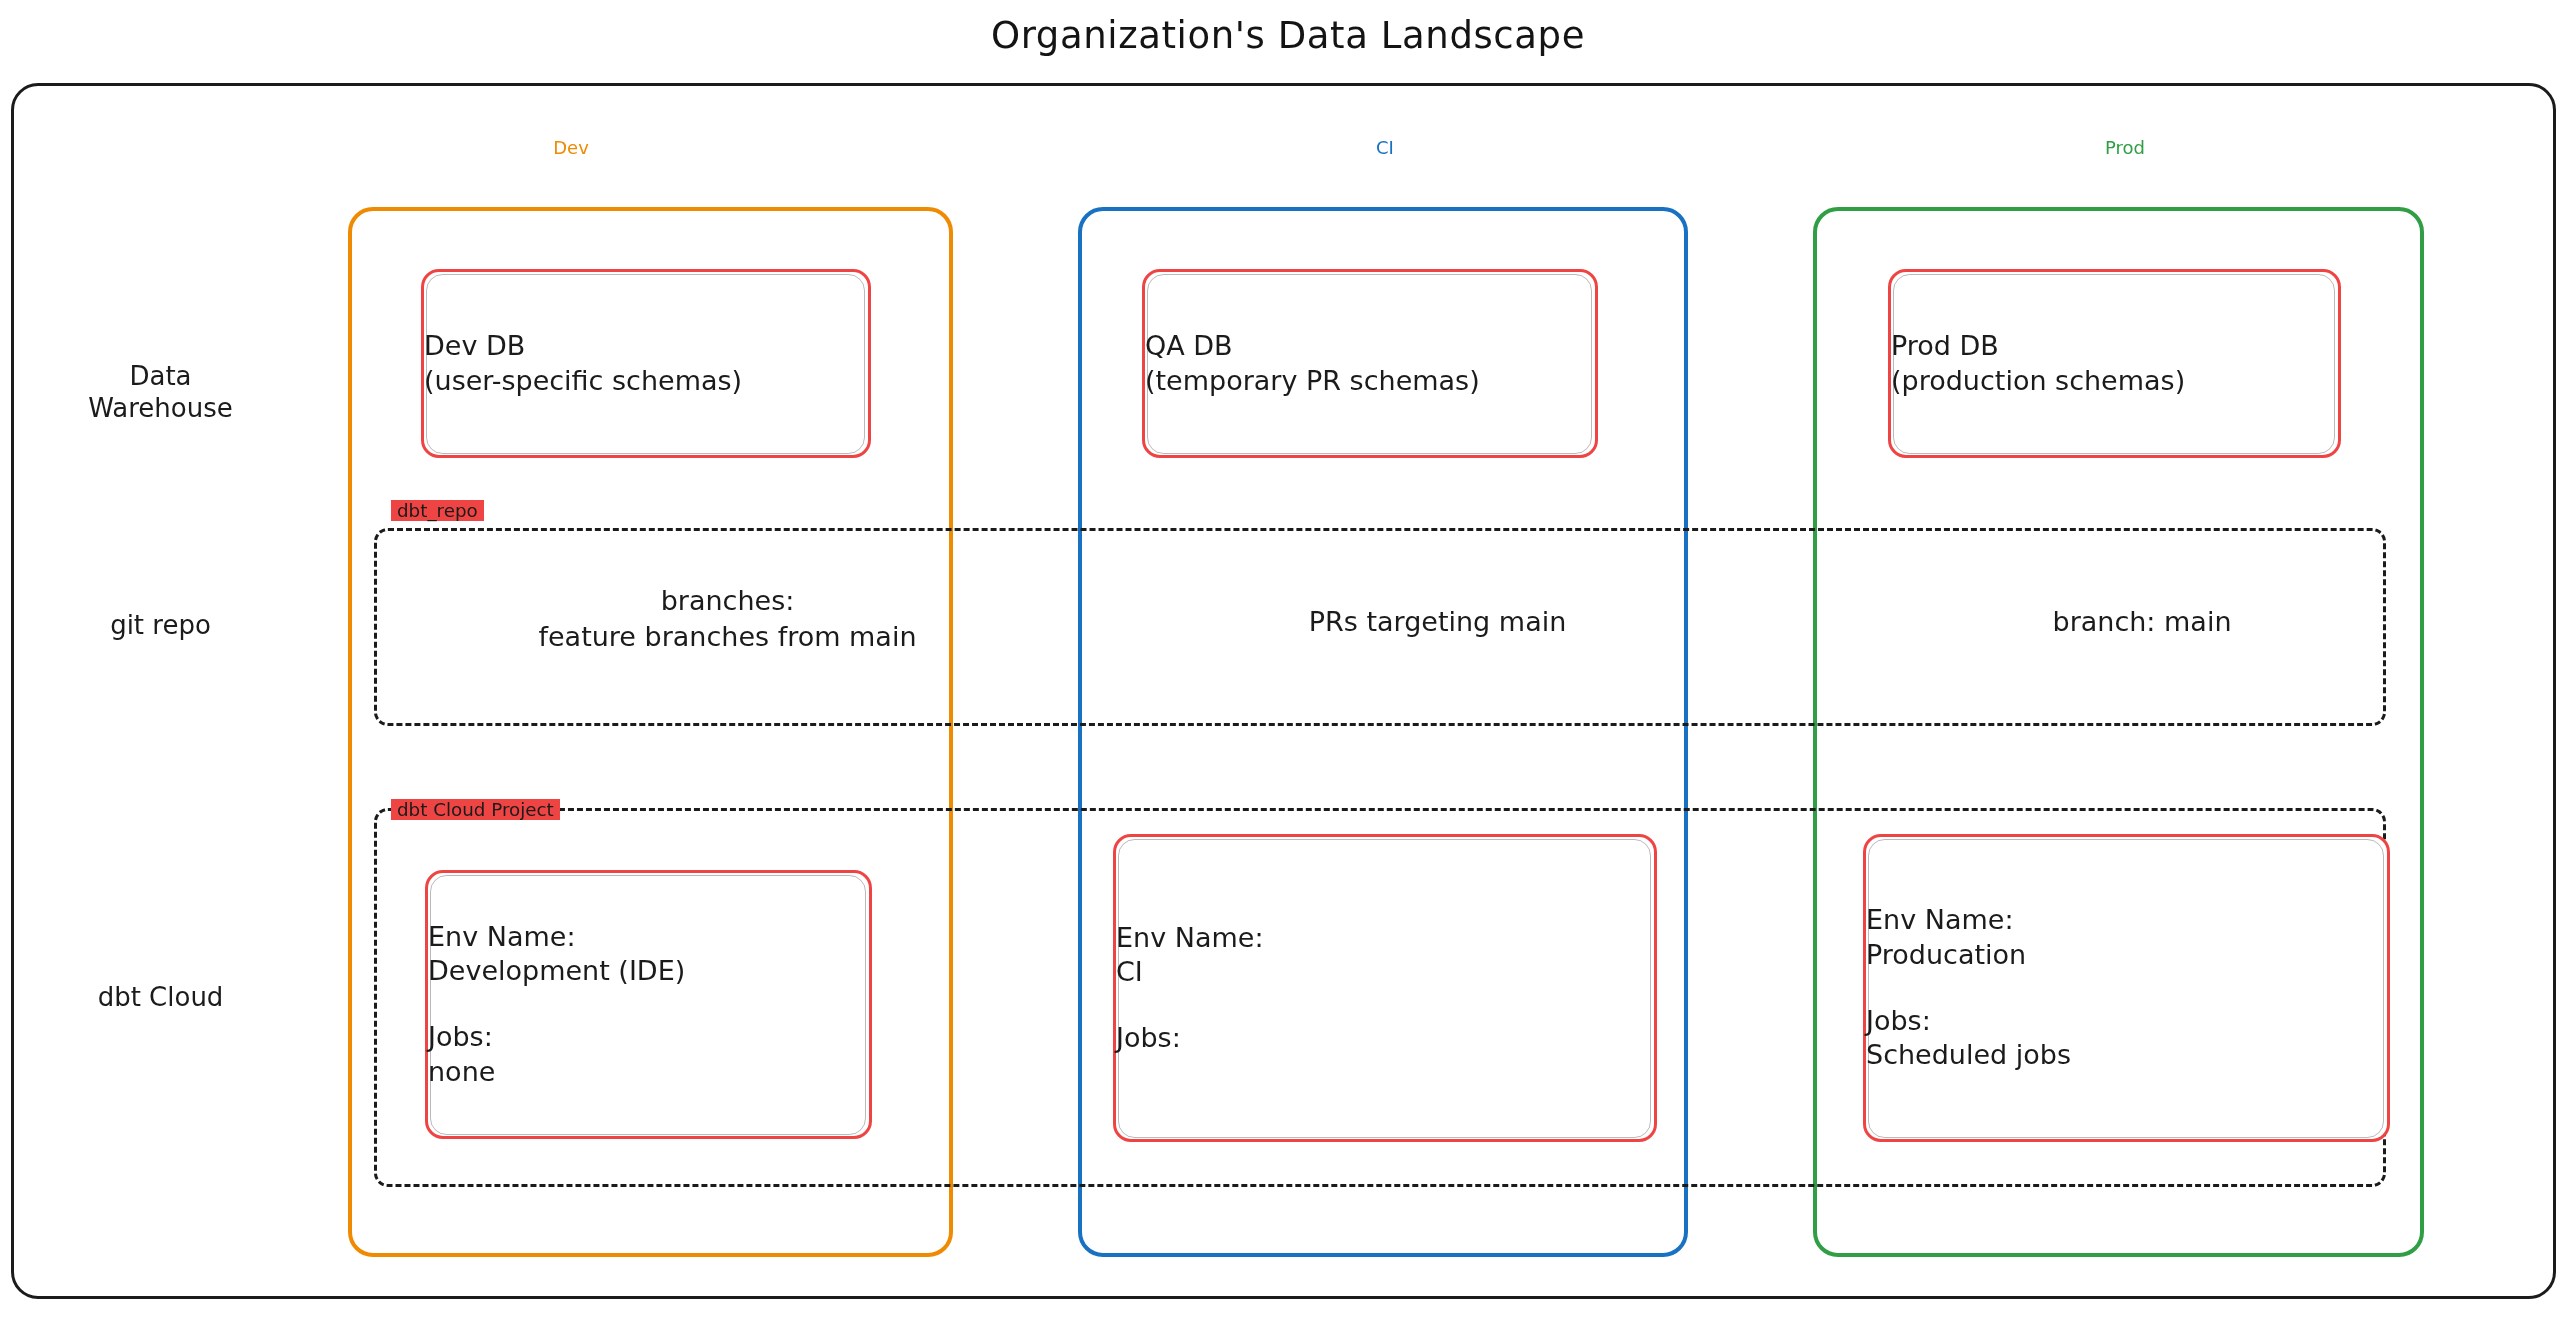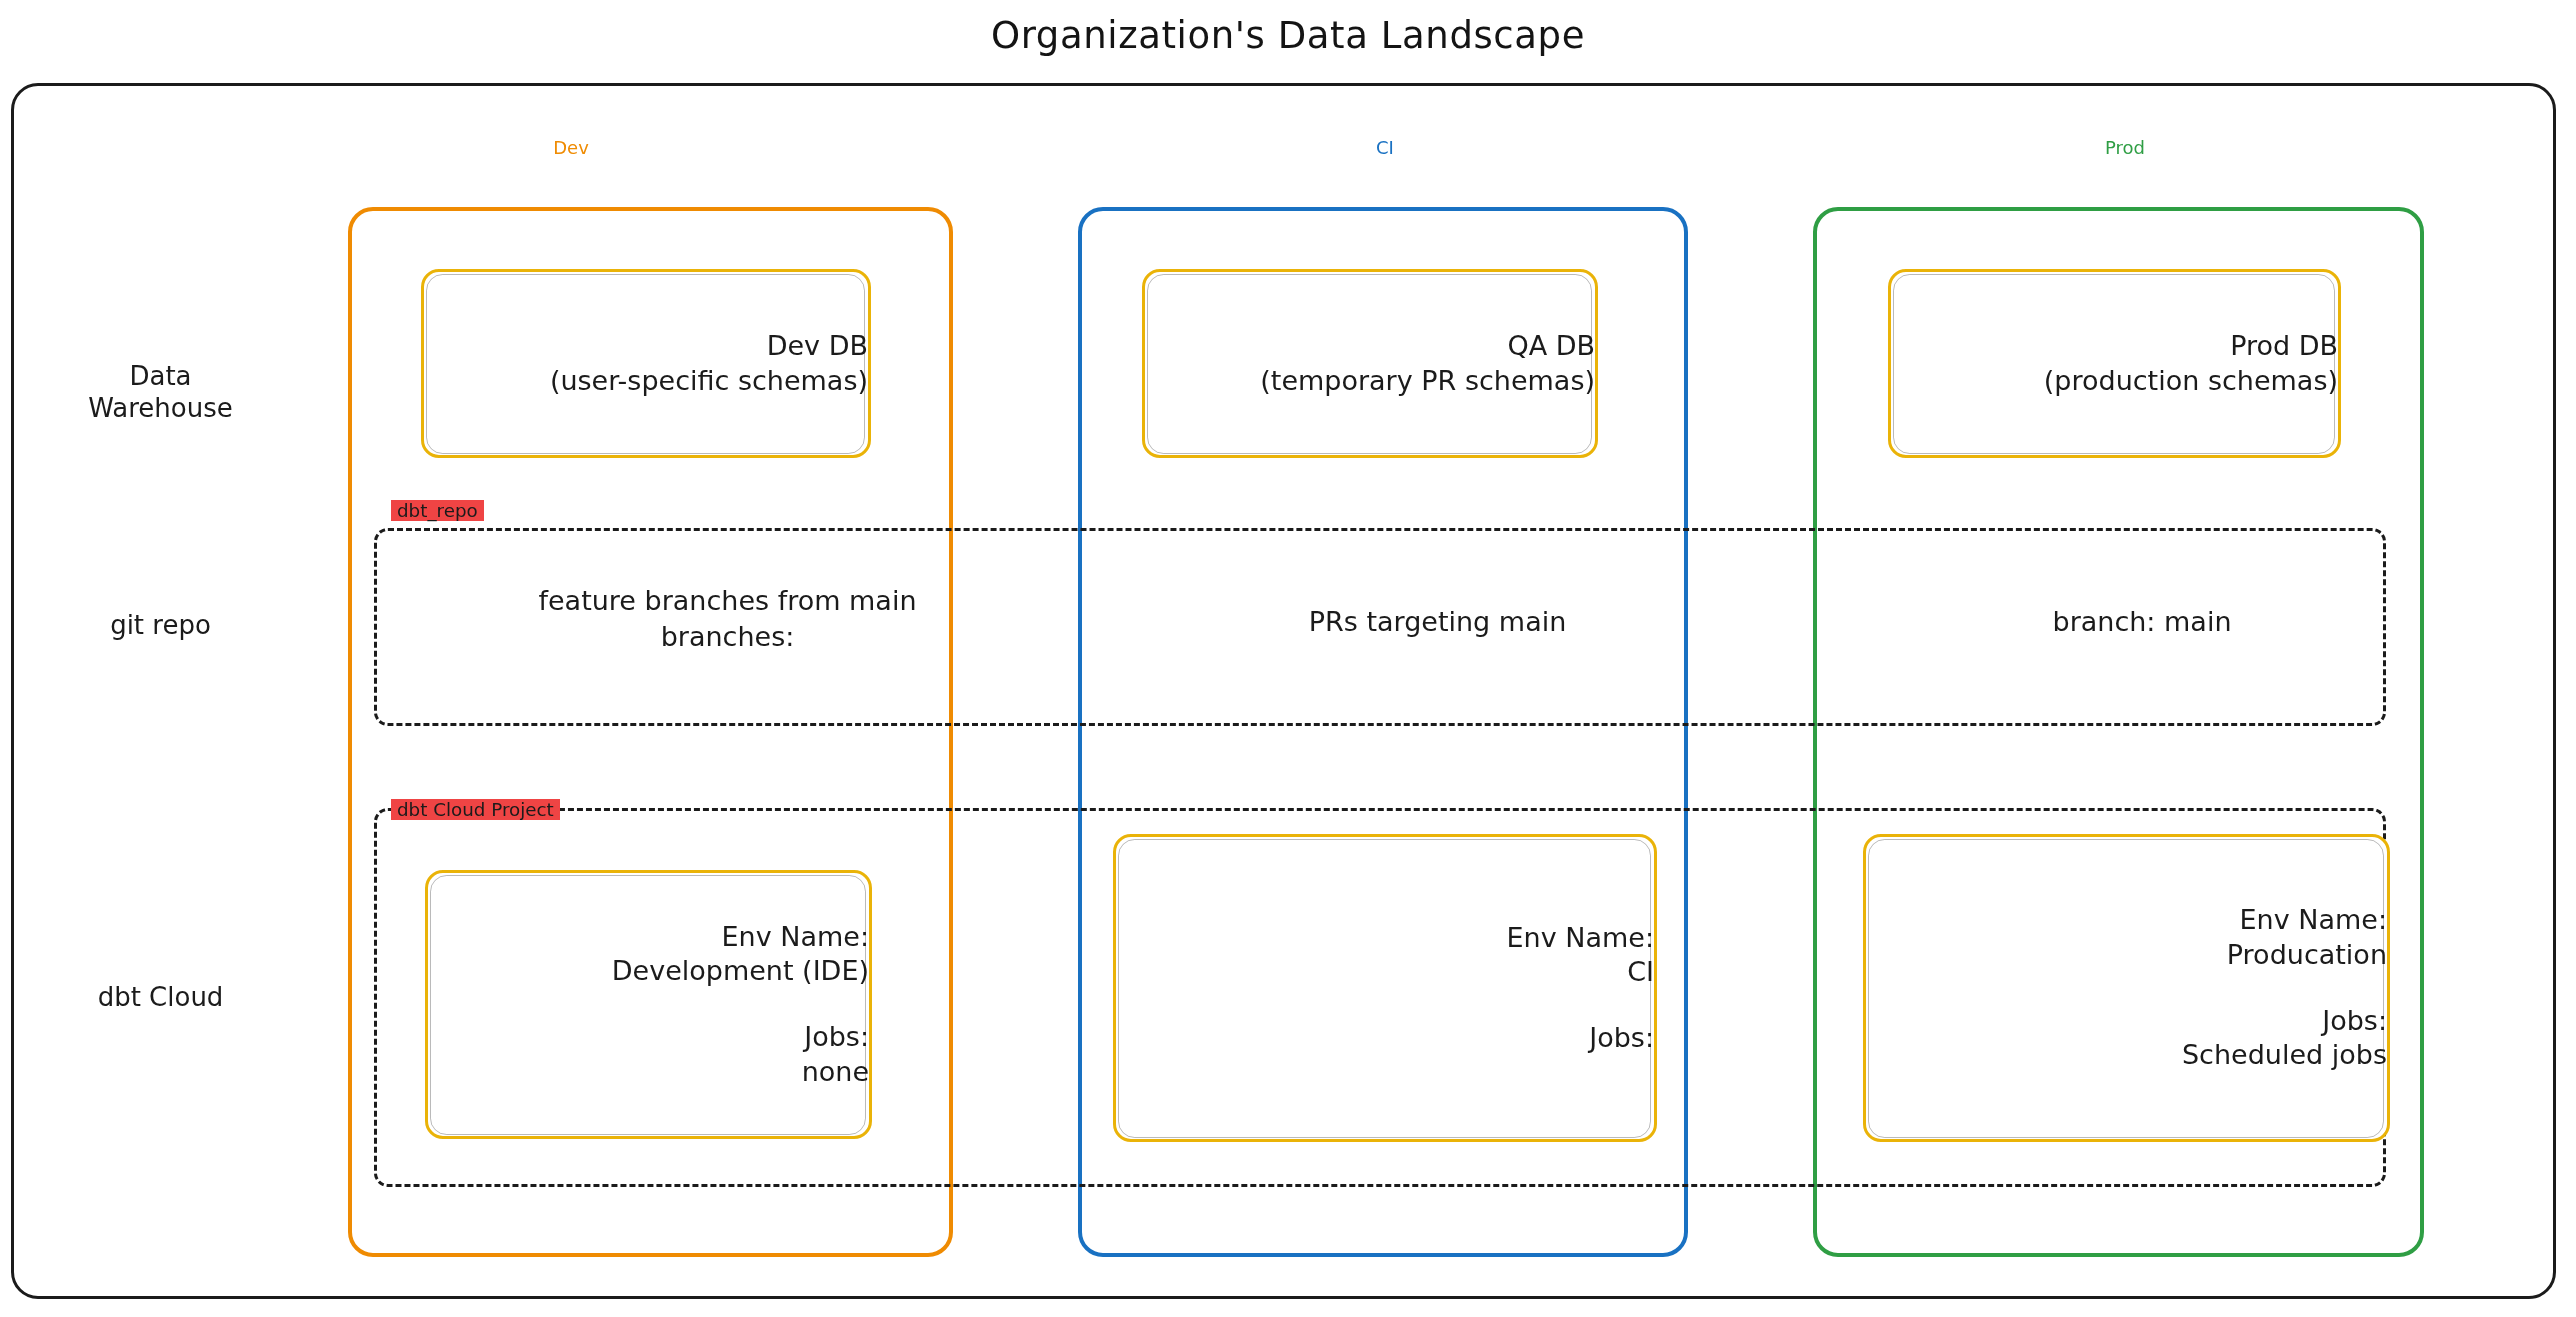--- a/index.html
+++ b/index.html
@@ -88,27 +88,27 @@
     font-size: 18.3px;
     color: #1b1b1b;
     background: #ef4444;
     padding: 0 6px;
     white-space: nowrap;
   }
 
   
   .node-box {
     position: absolute;
-    border: 3px solid #eab308;
+    border: 3px solid #ef4444;
     border-radius: 18px;
     box-sizing: border-box;
     background: #ffffff;
     display: flex;
     flex-direction: column;
-    align-items: flex-end;
+    align-items: flex-start;
     justify-content: center;
     text-align: center;
     font-size: 27px;
     line-height: 1.28;
     color: #1b1b1b;
   }
   .node-box .line { display: block; white-space: nowrap; }
   .node-box .spacer { height: 31px; }
 
   
@@ -157,22 +157,22 @@
   <span class="line">(temporary PR schemas)</span>
 </div>
 
 <div class="node-box" style="left:1888px; top:269px; width:453px; height:189px;">
   <span class="line">Prod DB</span>
   <span class="line">(production schemas)</span>
 </div>
 
 <div style="position:absolute; left:396px; top:583px; width:663px; text-align:center;
             font-size:27px; line-height:1.32;">
+  <span class="line" style="display:block;">branches:</span>
   <span class="line" style="display:block;">feature branches from main</span>
-  <span class="line" style="display:block;">branches:</span>
 </div>
 
 <div style="position:absolute; left:1118px; top:604px; width:639px; text-align:center;
             font-size:27px; line-height:1.32;">
   <span class="line" style="display:block;">PRs targeting main</span>
 </div>
 
 <div style="position:absolute; left:1846px; top:604px; width:592px; text-align:center;
             font-size:27px; line-height:1.32;">
   <span class="line" style="display:block;">branch: main</span>

